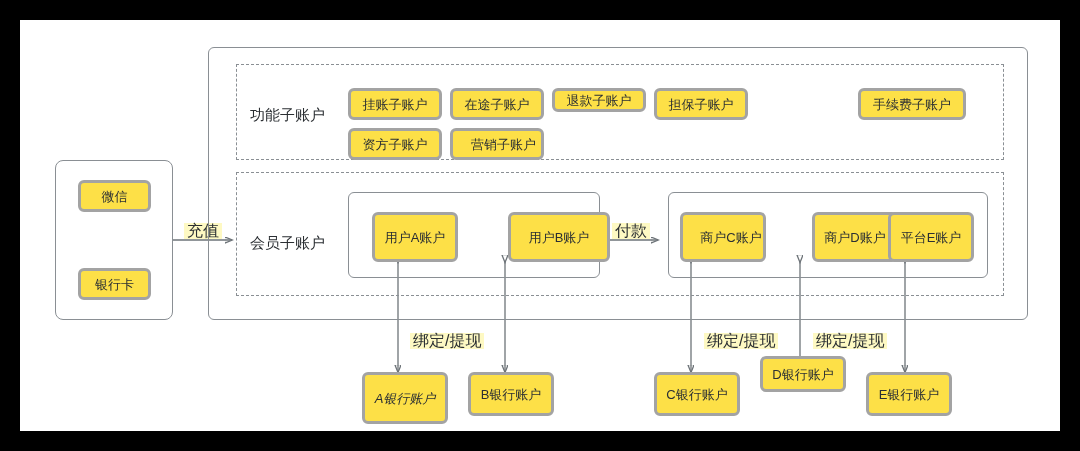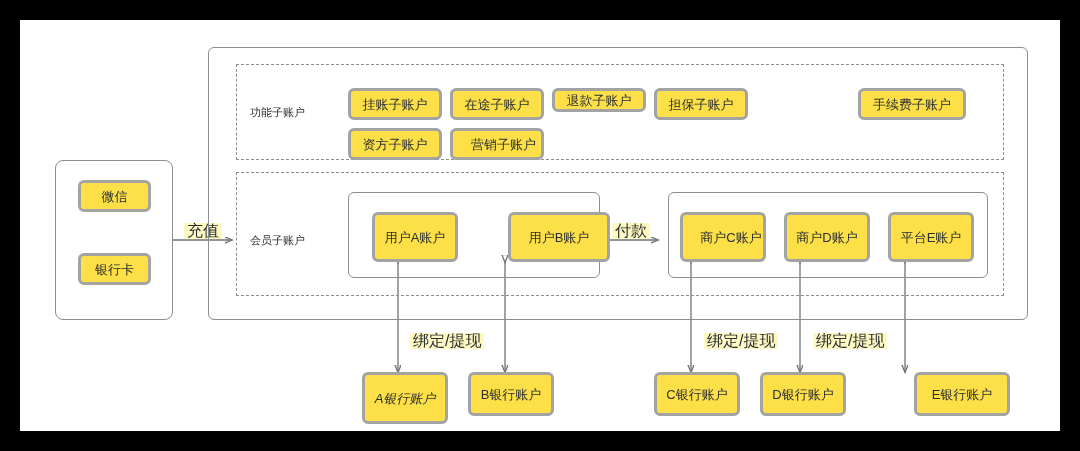--- a/index.html
+++ b/index.html
@@ -47,21 +47,21 @@
   }
   .dashed {
     position: absolute;
     box-sizing: border-box;
     border: 1.6px dashed #8a8f94;
     background: transparent;
   }
   .grouplabel {
     position: absolute;
     color: #2b2f33;
-    font-size: 11px;
+    font-size: 15px;
     white-space: nowrap;
     line-height: 1;
   }
   .edgelabel {
     position: absolute;
     color: #2b2f33;
     font-size: 16px;
     white-space: nowrap;
     background: #fef9c3;
     padding: 0 3px;
@@ -107,21 +107,21 @@
     <line x1="671" y1="242" x2="671" y2="352" marker-start="url(#ahs)" marker-end="url(#ah)"></line>
 
     <line x1="780" y1="242" x2="780" y2="352" marker-start="url(#ahs)" marker-end="url(#ah)"></line>
 
     <line x1="885" y1="242" x2="885" y2="352" marker-start="url(#ahs)" marker-end="url(#ah)"></line>
   </svg>
 
   <div class="plain" style="left:35px; top:140px; width:118px; height:160px;"></div>
 
   <div class="box" style="left:58px; top:160px; width:73px; height:32px;">微信</div>
-  <div class="box" style="left:58px; top:233px; width:73px; height:32px;">银行卡</div>
+  <div class="box" style="left:58px; top:248px; width:73px; height:32px;">银行卡</div>
 
   <div class="edgelabel" style="left:164px; top:203px;">充值</div>
 
   <div class="plain" style="left:188px; top:27px; width:820px; height:273px; border-radius:6px;"></div>
 
   <div class="dashed" style="left:216px; top:44px; width:768px; height:96px;"></div>
   <div class="grouplabel" style="left:230px; top:87px;">功能子账户</div>
 
   <div class="box" style="left:328px; top:68px; width:94px; height:32px;">挂账子账户</div>
   <div class="box" style="left:430px; top:68px; width:94px; height:32px;">在途子账户</div>
@@ -136,26 +136,26 @@
   <div class="grouplabel" style="left:230px; top:215px;">会员子账户</div>
 
   <div class="plain" style="left:328px; top:172px; width:252px; height:86px; border-radius:6px;"></div>
   <div class="box" style="left:352px; top:192px; width:86px; height:50px;">用户A账户</div>
   <div class="box" style="left:488px; top:192px; width:102px; height:50px;">用户B账户</div>
 
   <div class="edgelabel" style="left:592px; top:203px;">付款</div>
 
   <div class="plain" style="left:648px; top:172px; width:320px; height:86px; border-radius:6px;"></div>
   <div class="box" style="left:660px; top:192px; width:86px; height:50px;padding-left:16px;">商户C账户</div>
-  <div class="box" style="left:764px; top:192px; width:86px; height:50px;text-align:center;">商户D账户</div>
+  <div class="box" style="left:792px; top:192px; width:86px; height:50px;text-align:center;">商户D账户</div>
   <div class="box" style="left:868px; top:192px; width:86px; height:50px;">平台E账户</div>
 
   <div class="edgelabel" style="left:390px; top:313px;">绑定/提现</div>
   <div class="edgelabel" style="left:684px; top:313px;">绑定/提现</div>
   <div class="edgelabel" style="left:793px; top:313px;">绑定/提现</div>
 
   <div class="box" style="left:342px; top:352px; width:86px; height:52px;font-style:italic;">A银行账户</div>
   <div class="box" style="left:448px; top:352px; width:86px; height:44px;">B银行账户</div>
   <div class="box" style="left:634px; top:352px; width:86px; height:44px;">C银行账户</div>
-  <div class="box" style="left:740px; top:352px; width:86px; height:44px;">D银行账户</div>
-  <div class="box" style="left:846px; top:352px; width:96px; height:44px;margin-left:48px;">E银行账户</div>
+  <div class="box" style="left:740px; top:336px; width:86px; height:36px;">D银行账户</div>
+  <div class="box" style="left:846px; top:352px; width:86px; height:44px;">E银行账户</div>
 
 </div>
 
 </body></html>

